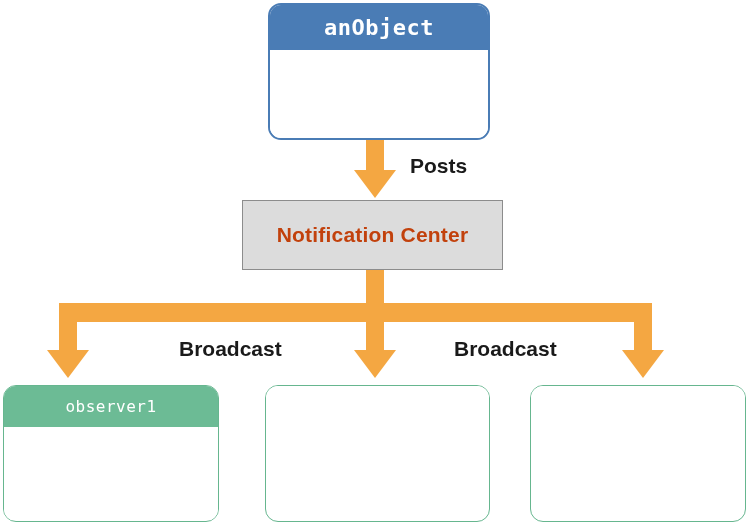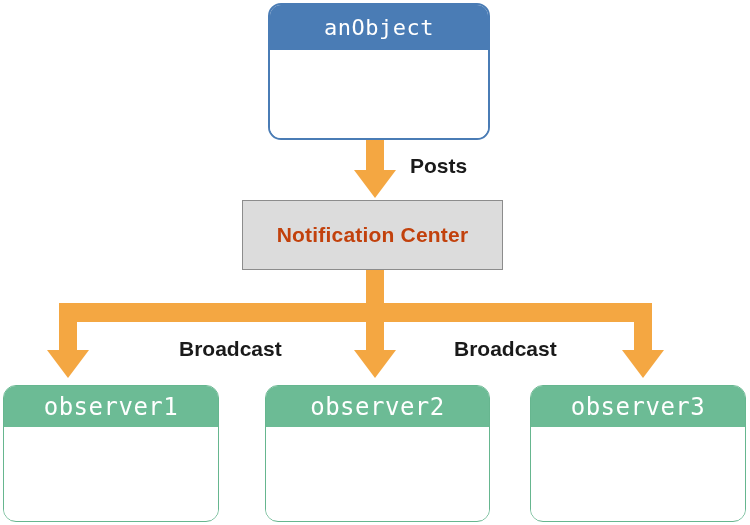--- a/index.html
+++ b/index.html
@@ -40,32 +40,32 @@
     width: 100%;
     background: #ffffff;
   }
 
   
   .objbox.blue {
     border: 2px solid #4a7cb5;
   }
   .objbox.blue .hdr {
     background: #4a7cb5;
-    font-weight: normal;
+    font-weight: bold;
     font-size: 22px;
   }
 
   
   .objbox.green {
     border: 1.5px solid #66b68f;
   }
   .objbox.green .hdr {
     background: #6cbb95;
     font-weight: normal;
-    font-size: 24px;
+    font-size: 16px;
   }
 
   
   #notification-center {
     position: absolute;
     box-sizing: border-box;
     background: #dcdcdc;
     border: 1.5px solid #8c8c8c;
     display: flex;
     align-items: center;
@@ -135,22 +135,20 @@
 
   <div class="edge-label" style="left:179px; top:337px;">Broadcast</div>
   <div class="edge-label" style="left:454px; top:337px;">Broadcast</div>
 
   <div class="objbox green" style="left:3px; top:385px; width:216px; height:137px;">
     <div class="hdr" style="height:41px;">observer1</div>
     <div class="body" style="height:93px;"></div>
   </div>
 
   <div class="objbox green" style="left:265px; top:385px; width:225px; height:137px;">
-    <div class="hdr" style="height:41px;">observer2</div>
     <div class="body" style="height:93px;"></div>
   </div>
 
   <div class="objbox green" style="left:530px; top:385px; width:216px; height:137px;">
-    <div class="hdr" style="height:41px;">observer3</div>
     <div class="body" style="height:93px;"></div>
   </div>
 
 </div>
 
 </body></html>

